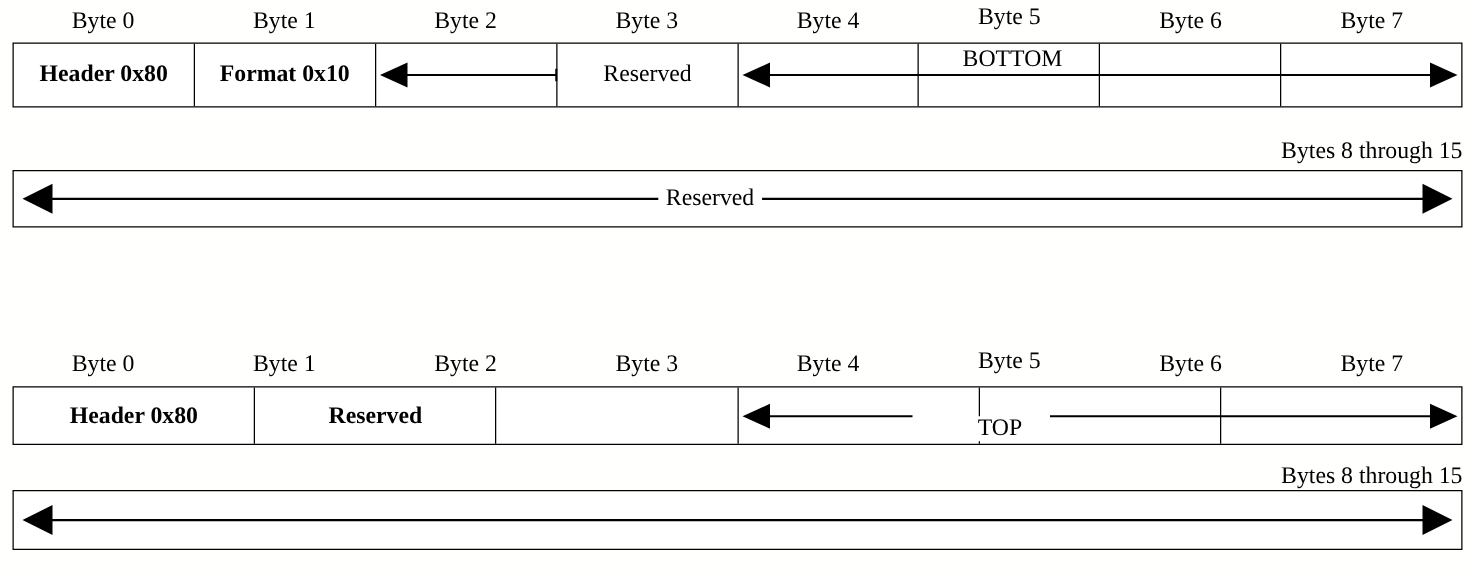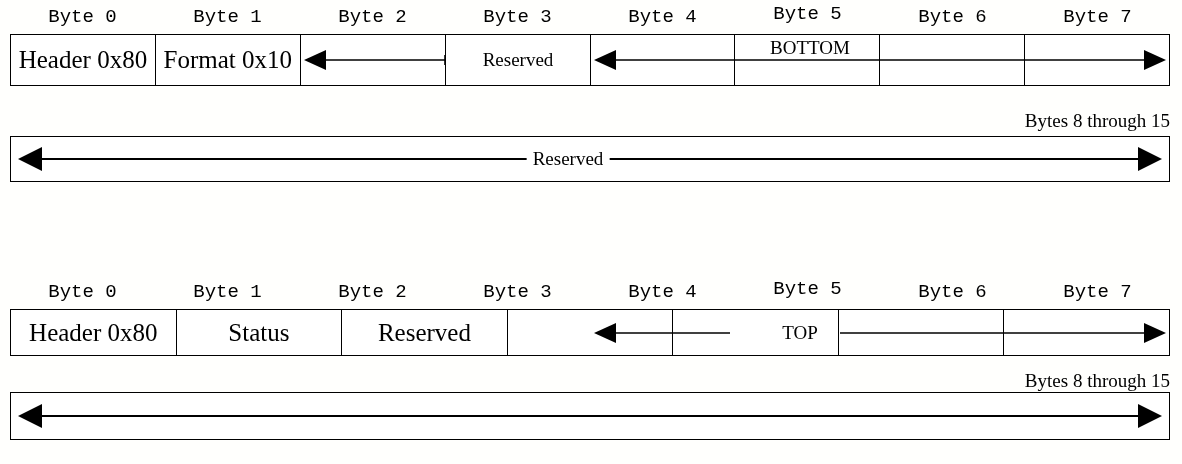--- a/index.html
+++ b/index.html
@@ -25,21 +25,20 @@
     width: 1160px;
     height: 30px;
     display: flex;
   }
   .byte-label {
     flex: 1 1 0;
     text-align: center;
     font-size: 19px;
     line-height: 30px;
     white-space: nowrap;
-    font-family: Liberation Mono, monospace;
   }
   .byte-label.raised { line-height: 24px; }
 
   
   .byte-row {
     position: absolute;
     left: 10px;
     width: 1160px;
     border: 1.5px solid #000;
     box-sizing: border-box;
@@ -47,22 +46,23 @@
     background: #fff;
   }
   .byte-cell {
     flex: 1 1 0;
     border-right: 1.5px solid #000;
     box-sizing: border-box;
     position: relative;
     display: flex;
     align-items: center;
     justify-content: center;
-    font-size: 25px;
+    font-size: 19px;
     white-space: nowrap;
+    font-weight: bold;
   }
   .byte-cell:last-child { border-right: none; }
 
   
   .wide-box {
     position: absolute;
     left: 10px;
     width: 1160px;
     border: 1.5px solid #000;
     box-sizing: border-box;
@@ -164,42 +164,41 @@
     <div class="byte-label">Byte 2</div>
     <div class="byte-label">Byte 3</div>
     <div class="byte-label">Byte 4</div>
     <div class="byte-label raised">Byte 5</div>
     <div class="byte-label">Byte 6</div>
     <div class="byte-label">Byte 7</div>
   </div>
 
   <div class="byte-row" style="top:34px;height:47px;">
     <div class="byte-cell">Header 0x80</div>
-    <div class="byte-cell">Status</div>
     <div class="byte-cell">Reserved</div>
     <div class="byte-cell"></div>
     <div class="byte-cell"></div>
     <div class="byte-cell"></div>
     <div class="byte-cell"></div>
   </div>
 
   <div class="arrow-span" style="left:590px;top:34px;width:145px;height:47px;">
     <svg width="145" height="47" viewBox="0 0 145 47">
       <line x1="20" y1="24" x2="140" y2="24" stroke="#000" stroke-width="1.6"></line>
       <polygon points="4,24 26,14 26,34" fill="#000"></polygon>
     </svg>
   </div>
 
   <div class="arrow-span" style="left:735px;top:34px;width:435px;height:47px;">
     <svg width="435" height="47" viewBox="0 0 435 47">
       <line x1="105" y1="24" x2="415" y2="24" stroke="#000" stroke-width="1.6"></line>
       <polygon points="431,24 409,14 409,34" fill="#000"></polygon>
     </svg>
   </div>
-  <div class="label-on-line" style="left:800px;top:58px;">TOP</div>
+  <div class="label-on-line" style="left:800px;top:68px;">TOP</div>
 
   <div class="wide-caption" style="top:93px;">Bytes 8 through 15</div>
 
   <div class="wide-box" style="top:117px;height:48px;"></div>
   <div class="arrow-span" style="left:10px;top:117px;width:1160px;height:48px;">
     <svg width="1160" height="48" viewBox="0 0 1160 48">
       <line x1="26" y1="24" x2="1134" y2="24" stroke="#000" stroke-width="1.8"></line>
       <polygon points="8,24 32,12 32,36" fill="#000"></polygon>
       <polygon points="1152,24 1128,12 1128,36" fill="#000"></polygon>
     </svg>

